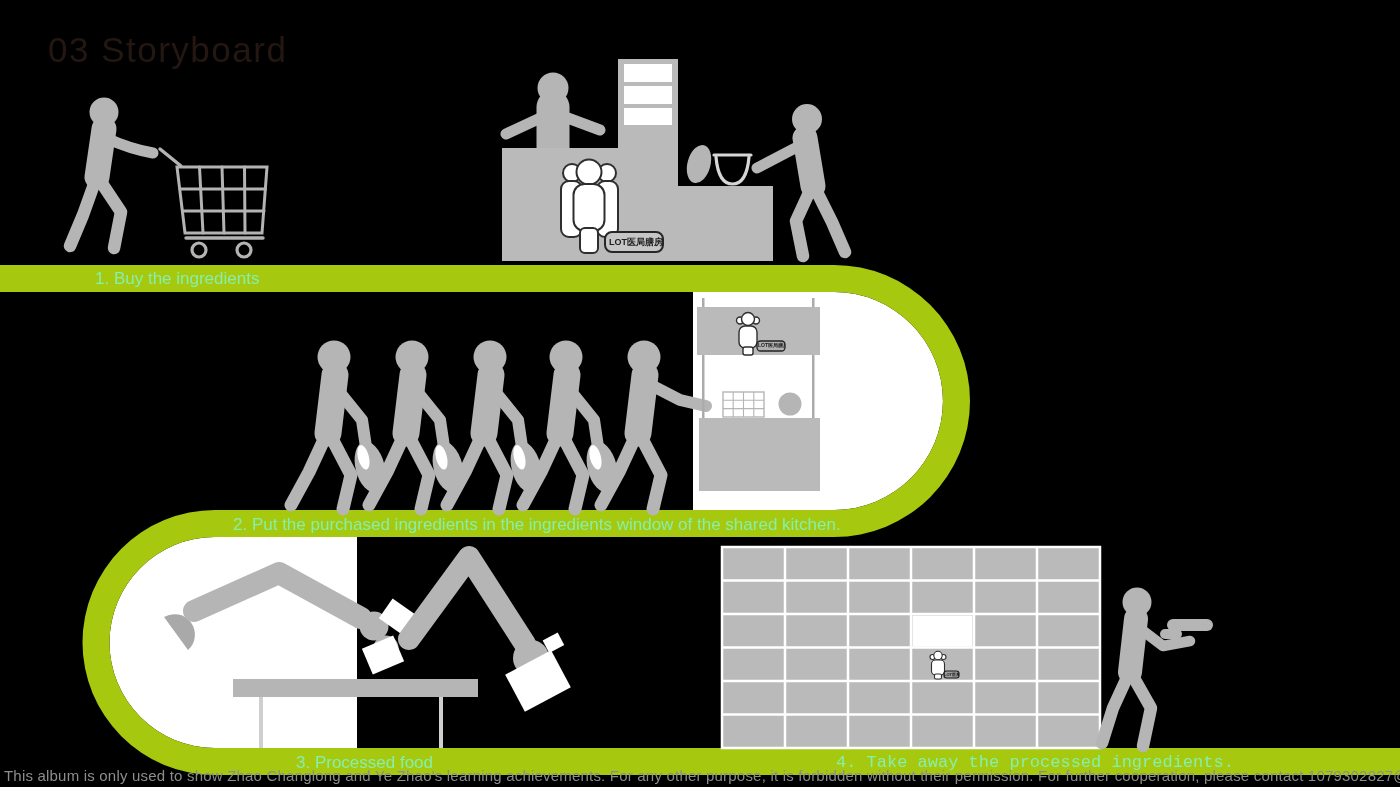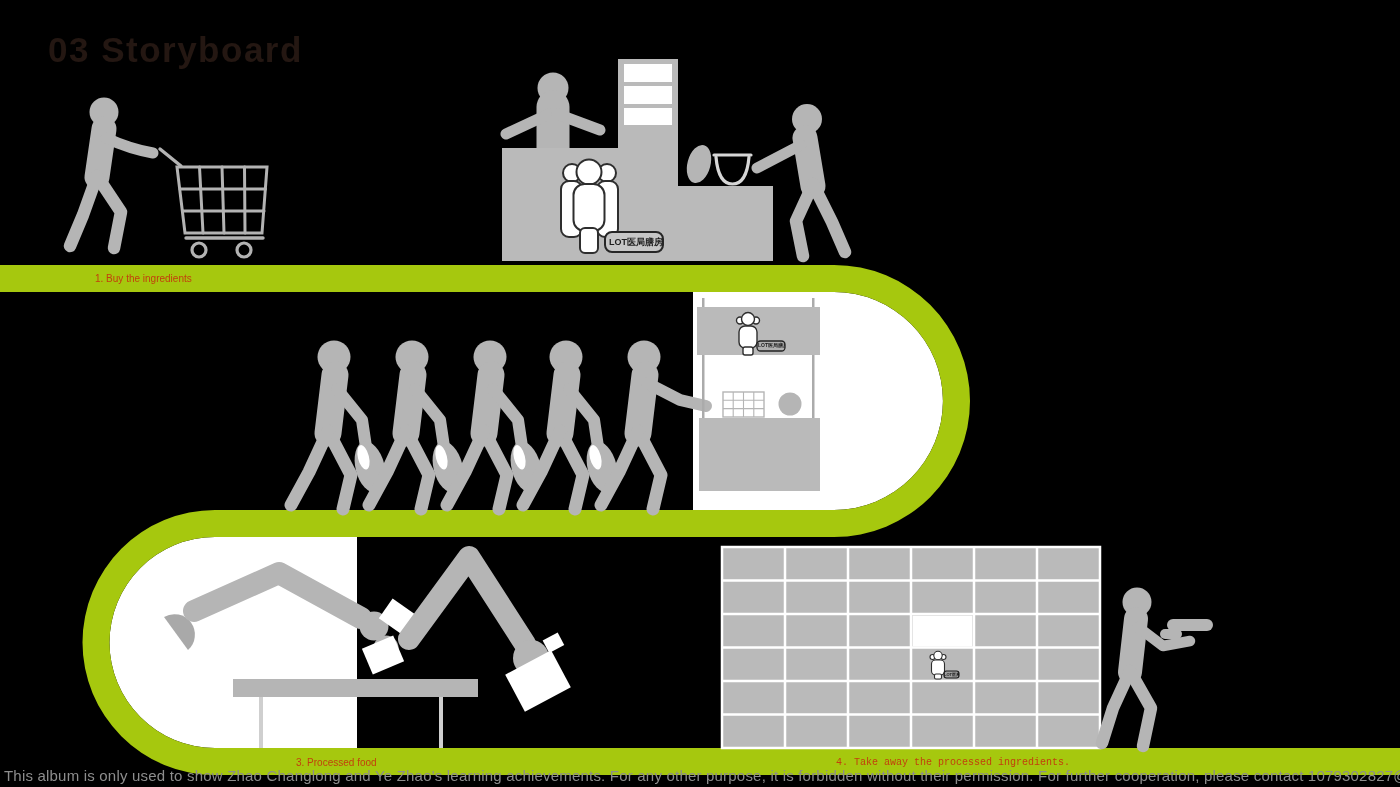--- a/index.html
+++ b/index.html
@@ -1,21 +1,21 @@
 <!DOCTYPE html>
 <html><head>
 <meta charset="utf-8">
 <style>
   html,body{margin:0;padding:0;background:#000;}
   .stage{position:relative;width:1400px;height:787px;background:#000;overflow:hidden;
          font-family:"Liberation Sans",sans-serif;}
   .stage svg{position:absolute;left:0;top:0;}
-  .page-title{position:absolute;left:48px;top:30px;font-size:35px;font-weight:bold;
+  .page-title{position:absolute;left:48px;top:30px;font-size:35px;font-weight:normal;
               letter-spacing:1.5px;color:#241712;}
-  .step-label{position:absolute;color:#c2410c;font-size:10px;line-height:15px;white-space:nowrap;}
+  .step-label{position:absolute;color:#86efac;font-size:17px;line-height:15px;white-space:nowrap;}
   .step-1{left:95px;top:271px;}
   .step-2{left:233px;top:517px;}
   .step-3{left:296px;top:755px;}
   .step-4{left:836px;top:755px;font-family:Liberation Mono, monospace;}
   .disclaimer{position:absolute;left:4px;top:767px;font-size:15px;color:#8d8d8d;
               white-space:nowrap;letter-spacing:.2px;}
   .lot-sign{position:absolute;color:#1d1d1d;text-align:right;overflow:hidden;
             white-space:nowrap;font-weight:bold;}
   .lot-sign.counter{left:606px;top:237px;width:57px;font-size:9px;line-height:11px;}
   .lot-sign.window{left:758px;top:342px;width:27px;font-size:5px;line-height:7px;}
@@ -191,19 +191,20 @@
     <path d="M1138,627 L1163,646 L1190,641" stroke-width="10.5"></path>
     <rect x="1167" y="619" width="46" height="12" rx="6" fill="#b5b5b5" stroke="none"></rect>
     <rect x="1160" y="629" width="22" height="10" rx="5" fill="#b5b5b5" stroke="none"></rect>
     <path d="M1130,671 L1151,708 L1143,746" stroke-width="12.5"></path>
     <path d="M1130,671 L1113,708 L1102,743" stroke-width="12.5"></path>
   </g>
 </svg>
 
   <div class="page-title">03 Storyboard</div>
   <div class="step-label step-1">1. Buy the ingredients</div>
+  <div class="step-label step-2">2. Put the purchased ingredients in the ingredients window of the shared kitchen.</div>
   <div class="step-label step-3">3. Processed food</div>
   <div class="step-label step-4">4. Take away the processed ingredients.</div>
   <div class="lot-sign counter">LOT医局膳房</div>
   <div class="lot-sign window">LOT医局膳房</div>
   <div class="lot-sign locker">LOT医局膳房</div>
   <div class="disclaimer">This album is only used to show Zhao Changlong and Ye Zhao's learning achievements. For any other purpose, it is forbidden without their permission. For further cooperation, please contact 1079302827@qq.com.</div>
 </div>
 
 </body></html>

